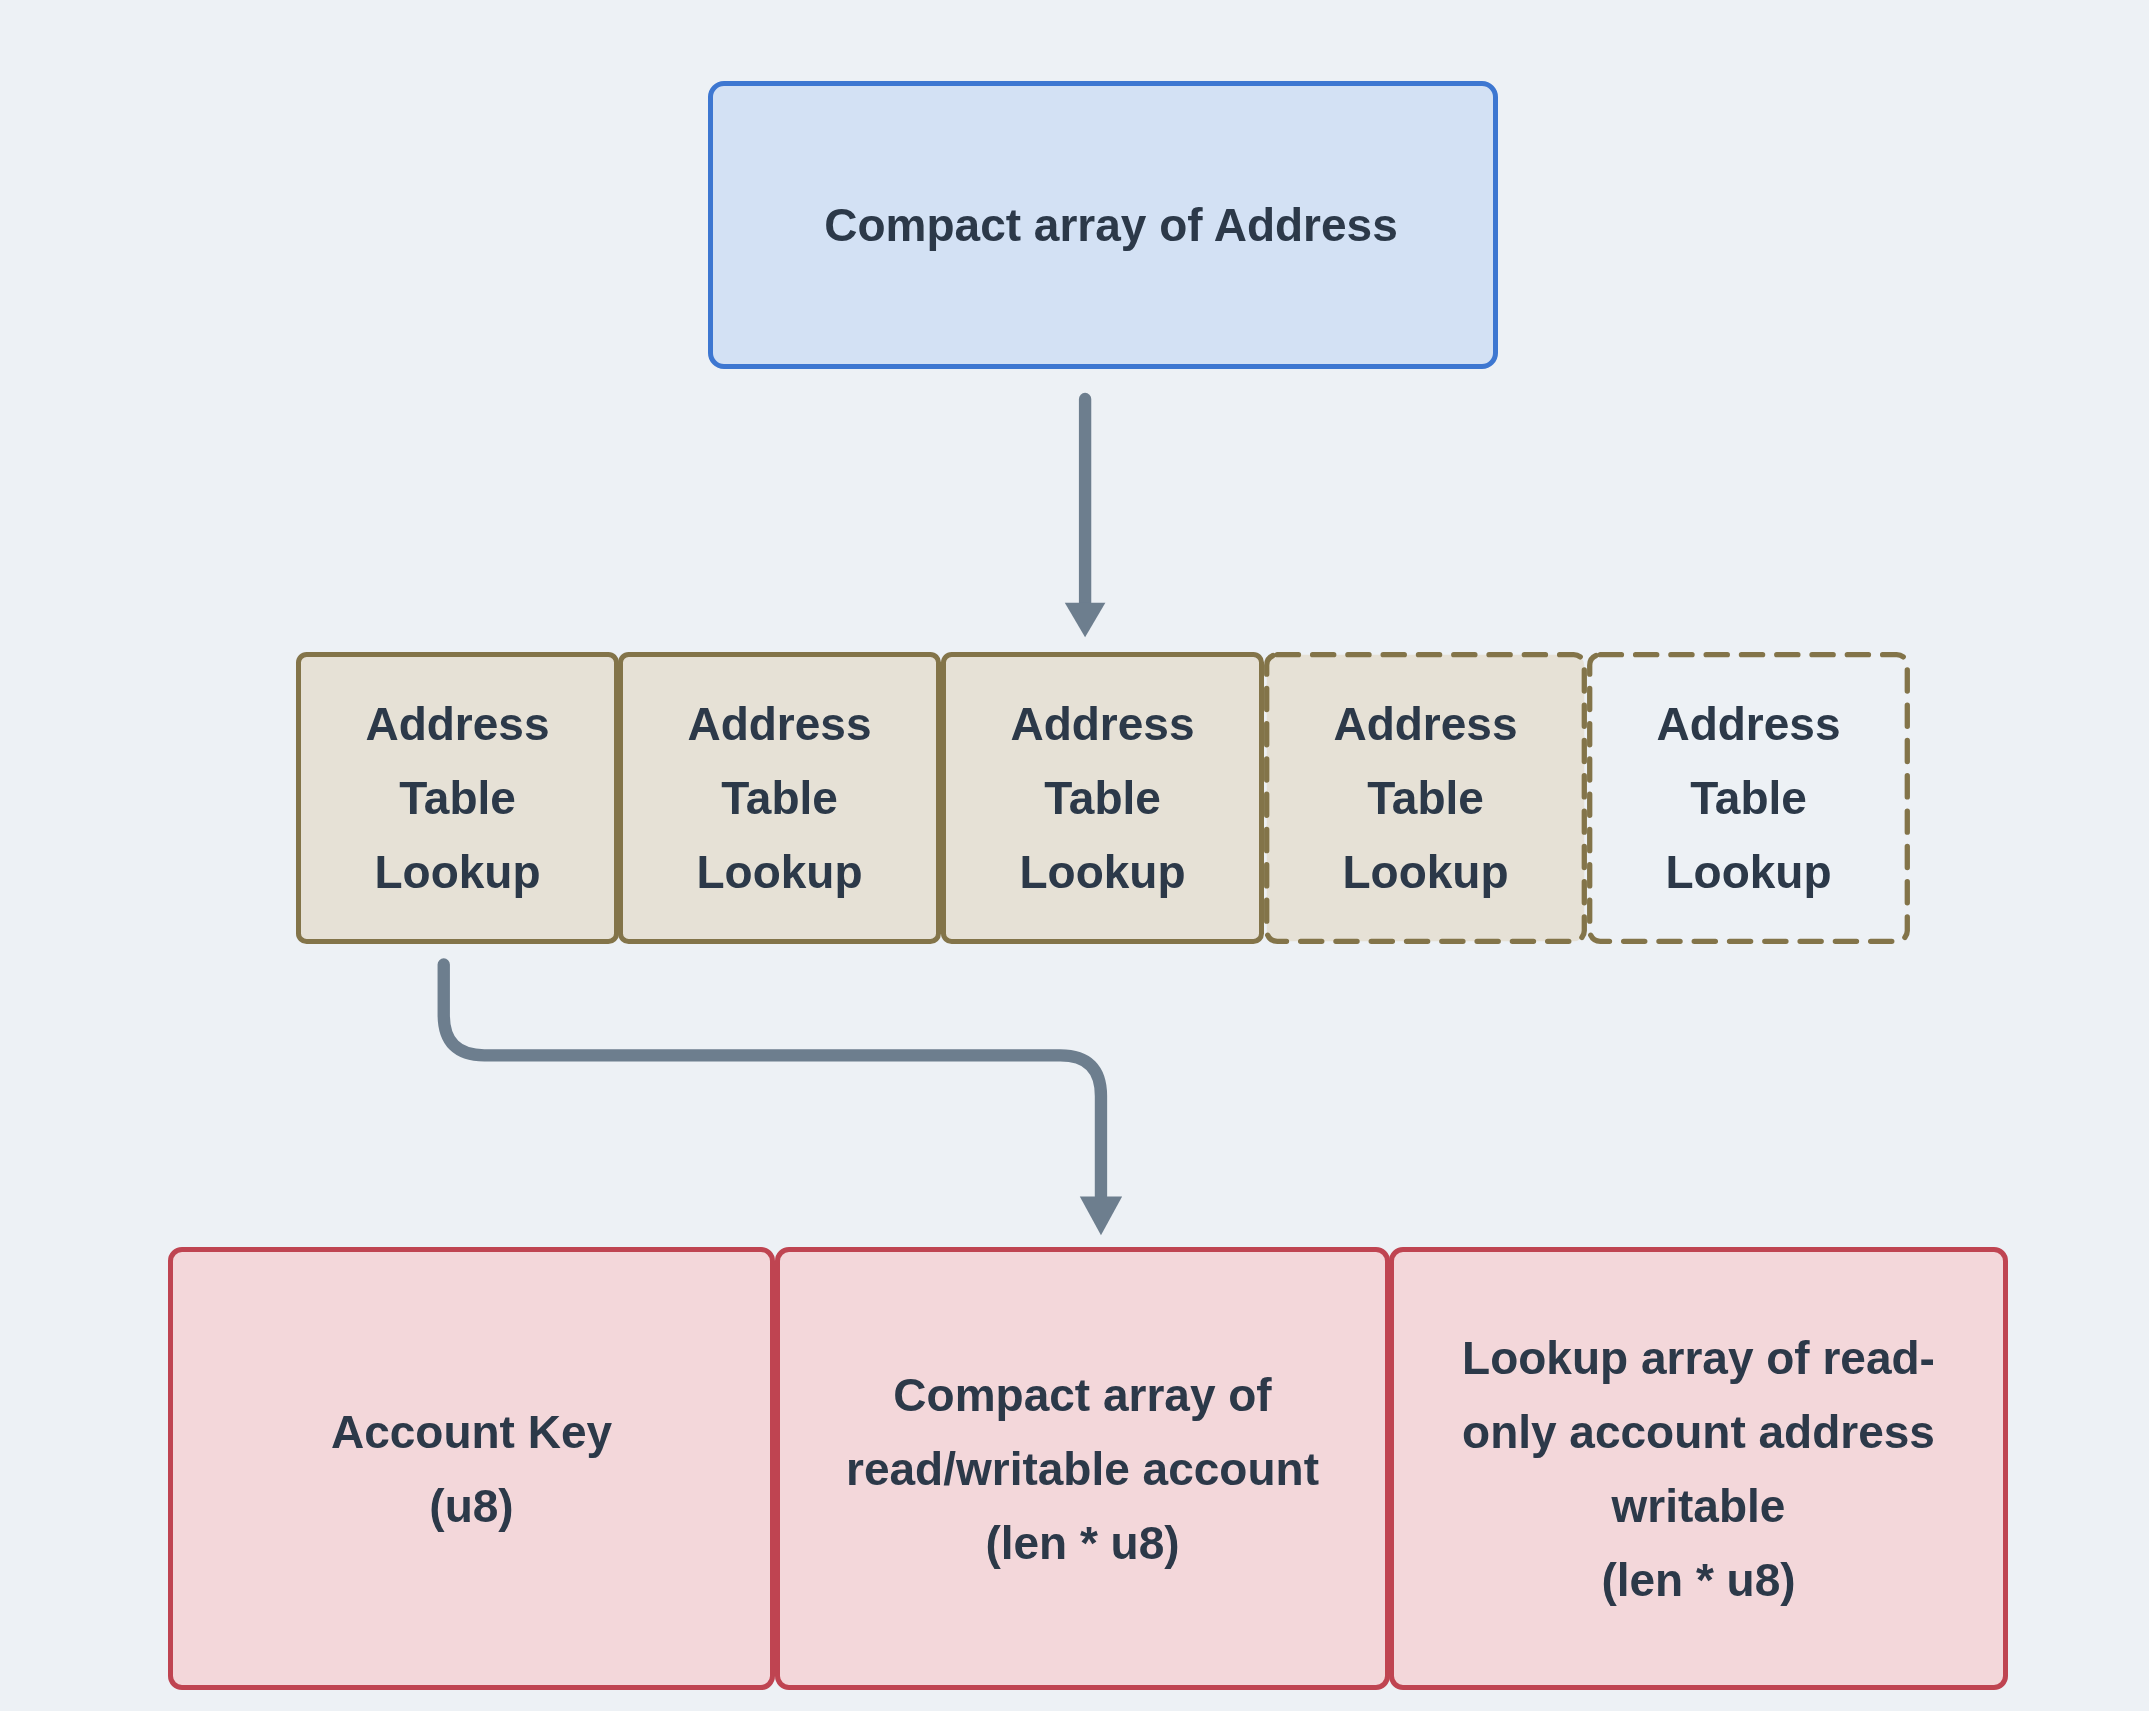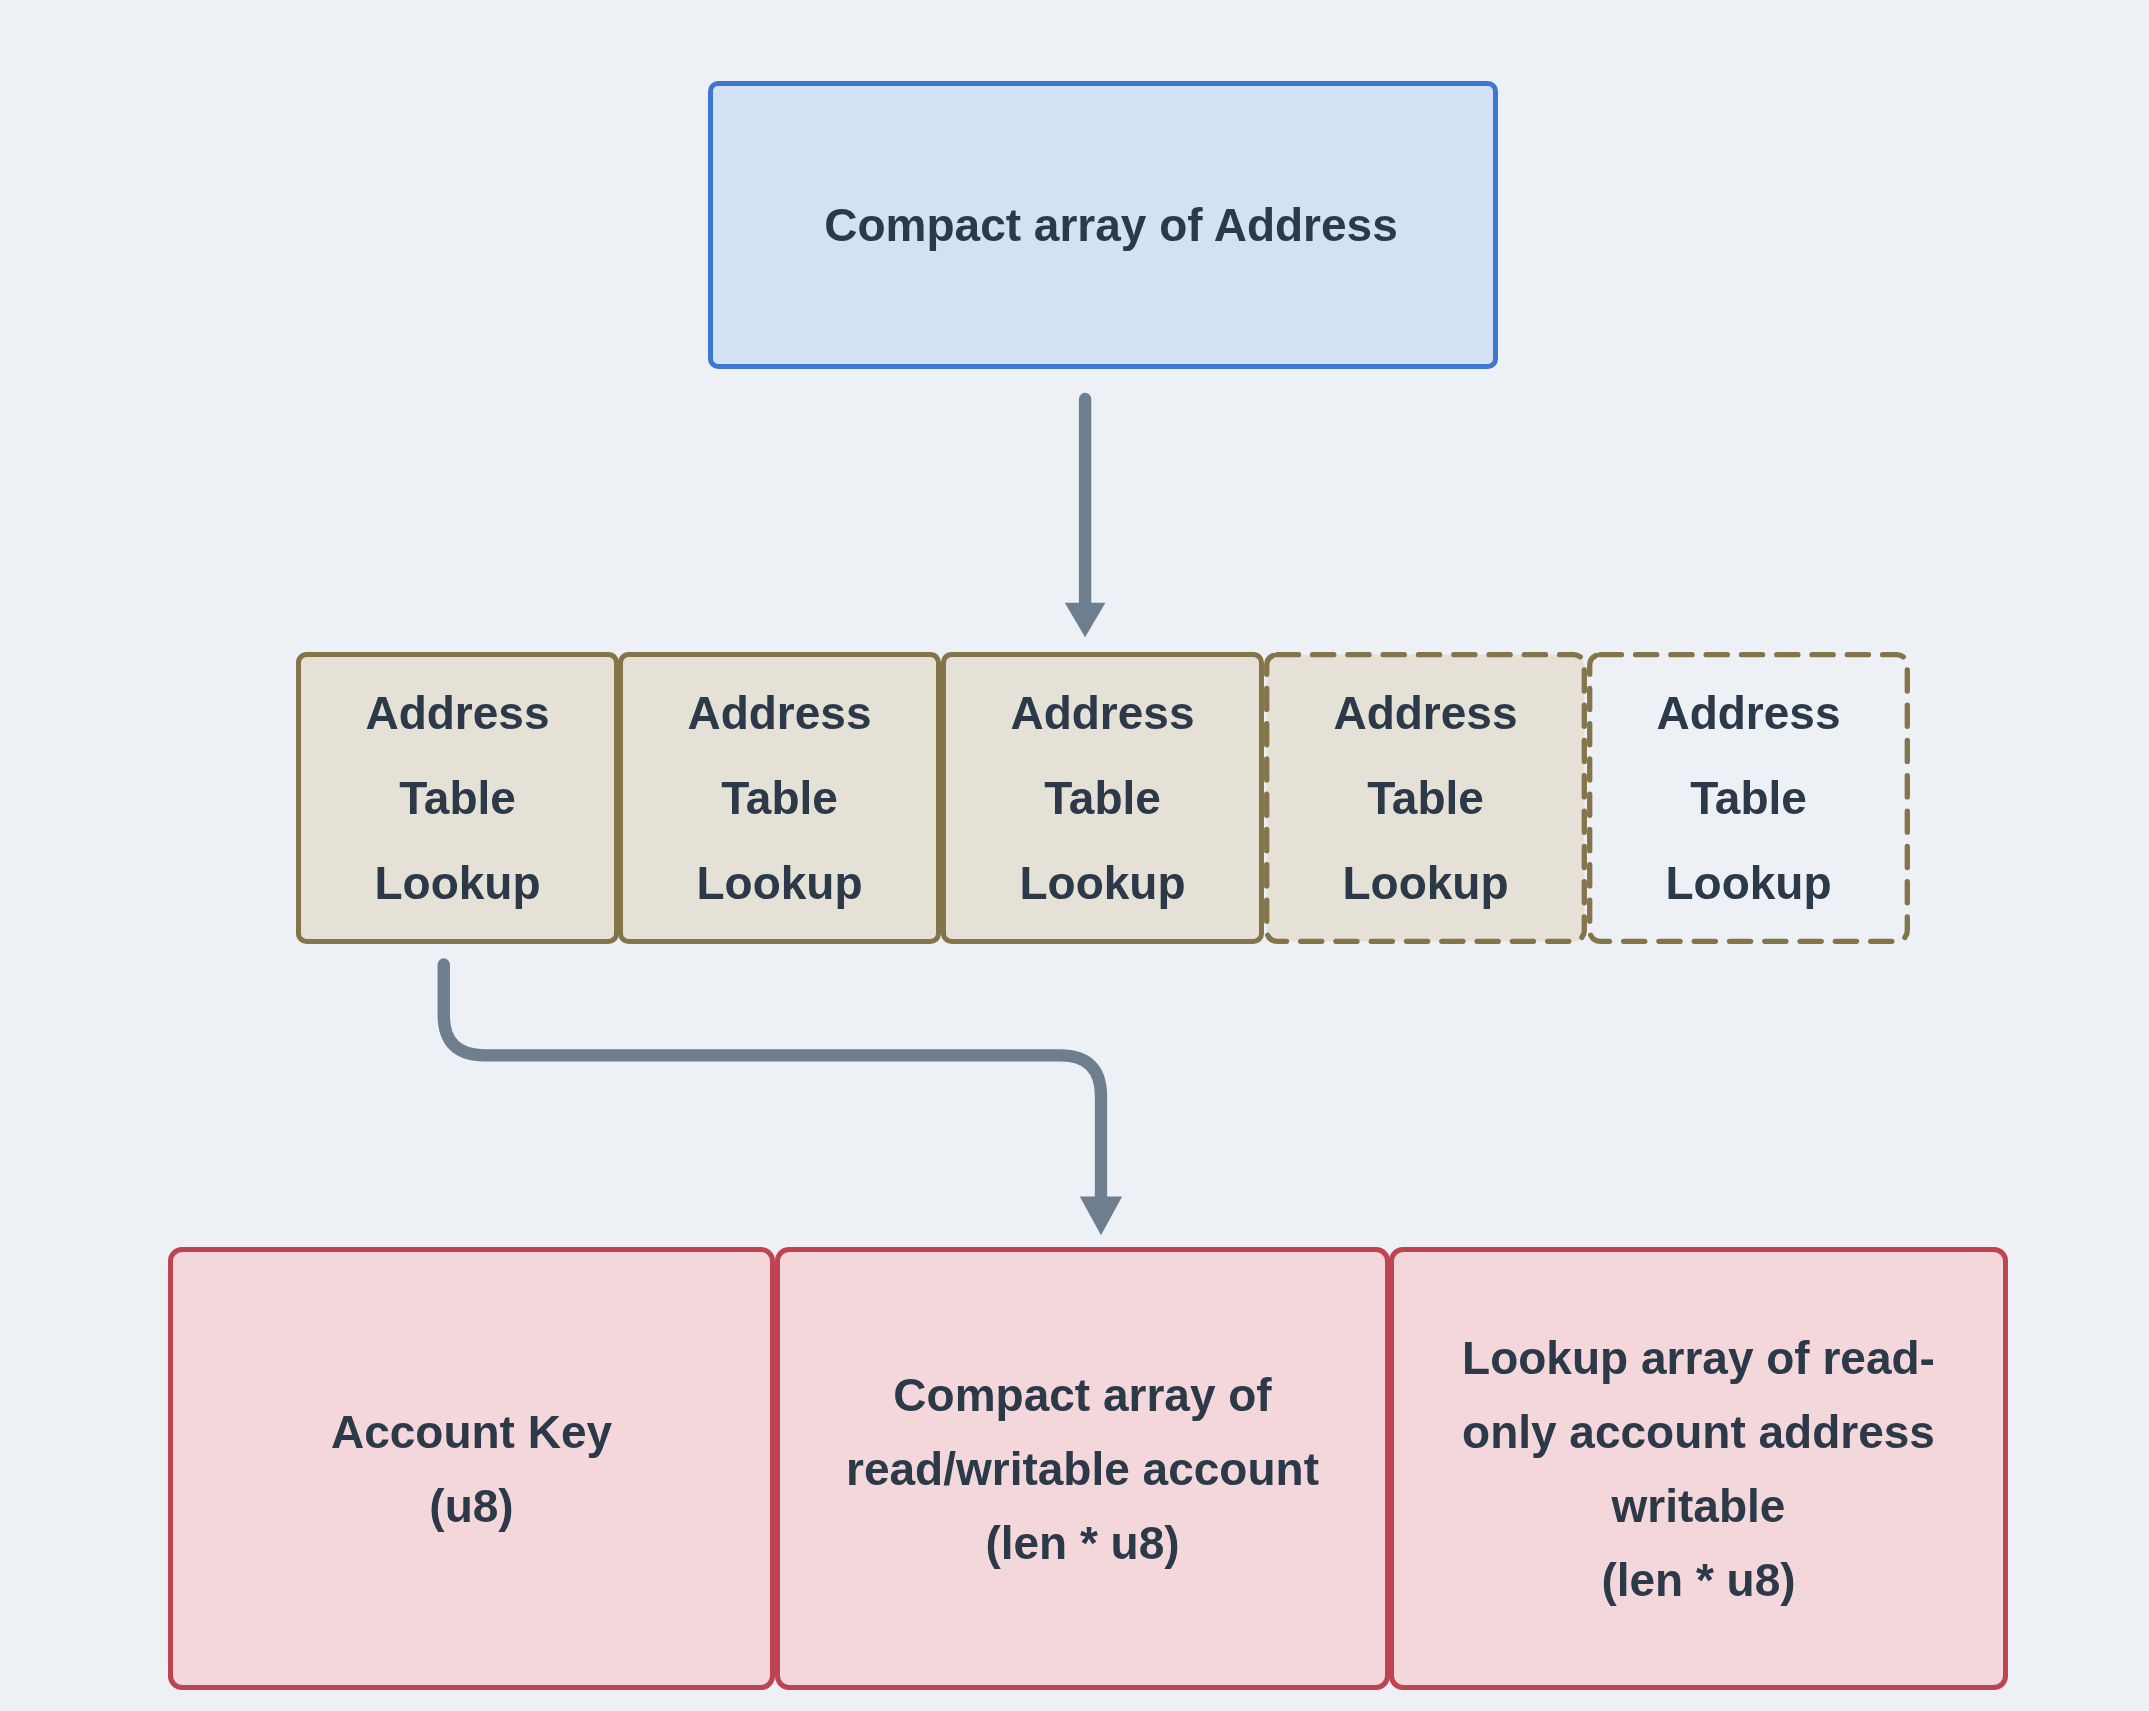--- a/index.html
+++ b/index.html
@@ -26,24 +26,24 @@
     display: block;
     font-size: 46px;
     line-height: 74px;
     font-weight: 600;
     white-space: nowrap;
   }
   .blue-box {
     left: 708px; top: 81px; width: 790px; height: 288px;
     background: var(--blue_fill, #d3e1f4);
     border: 5.3px solid var(--blue_border, #3d77d1);
-    border-radius: 10px;
+    border-radius: 16px;
     padding-left: 16px;
   }
-  .mbox { top: 652px; width: 323px; height: 292px; gap: 11px; }
+  .mbox { top: 652px; width: 323px; height: 292px; }
   .mbox-solid {
     background: var(--tan_fill, #e6e1d6);
     border: 5.3px solid var(--tan_border, #837449);
     border-radius: 10.6px;
   }
   .dash-svg { position: absolute; left: 0; top: 0; width: 100%; height: 100%; }
   .dash-rect {
     fill: none;
     stroke: var(--tan_border, #837449);
     stroke-width: 6;

